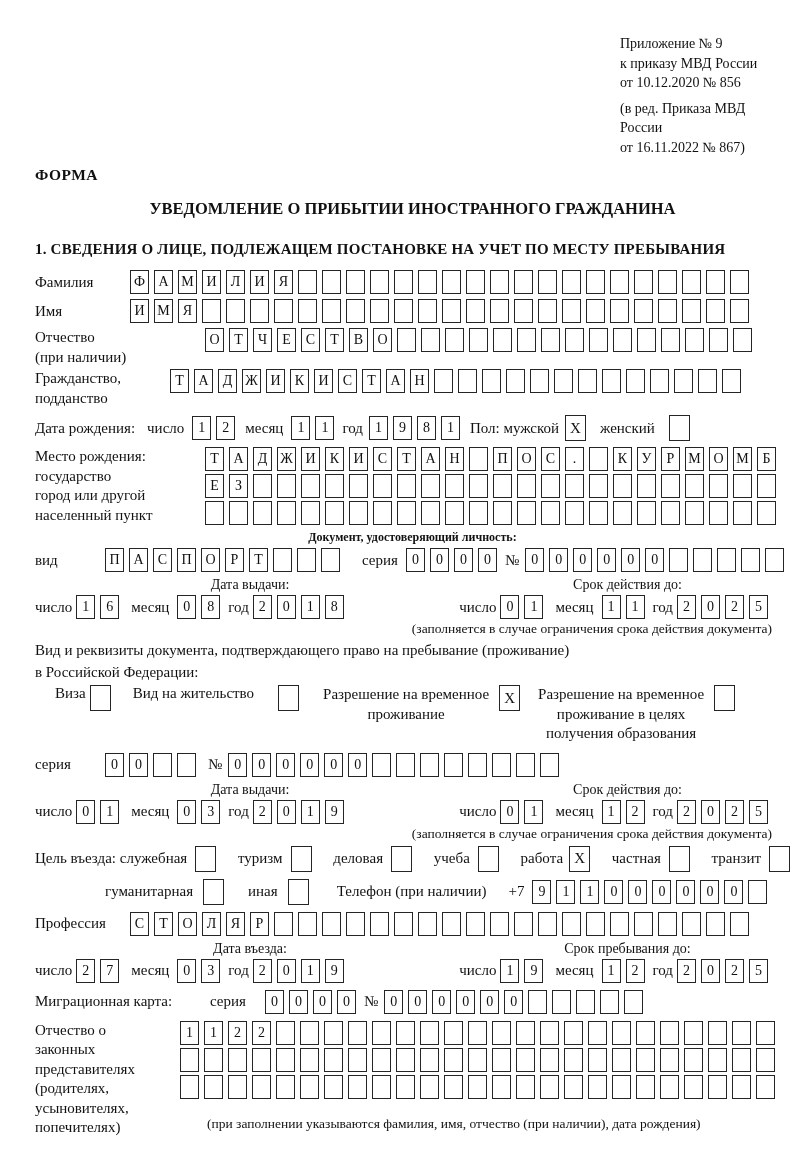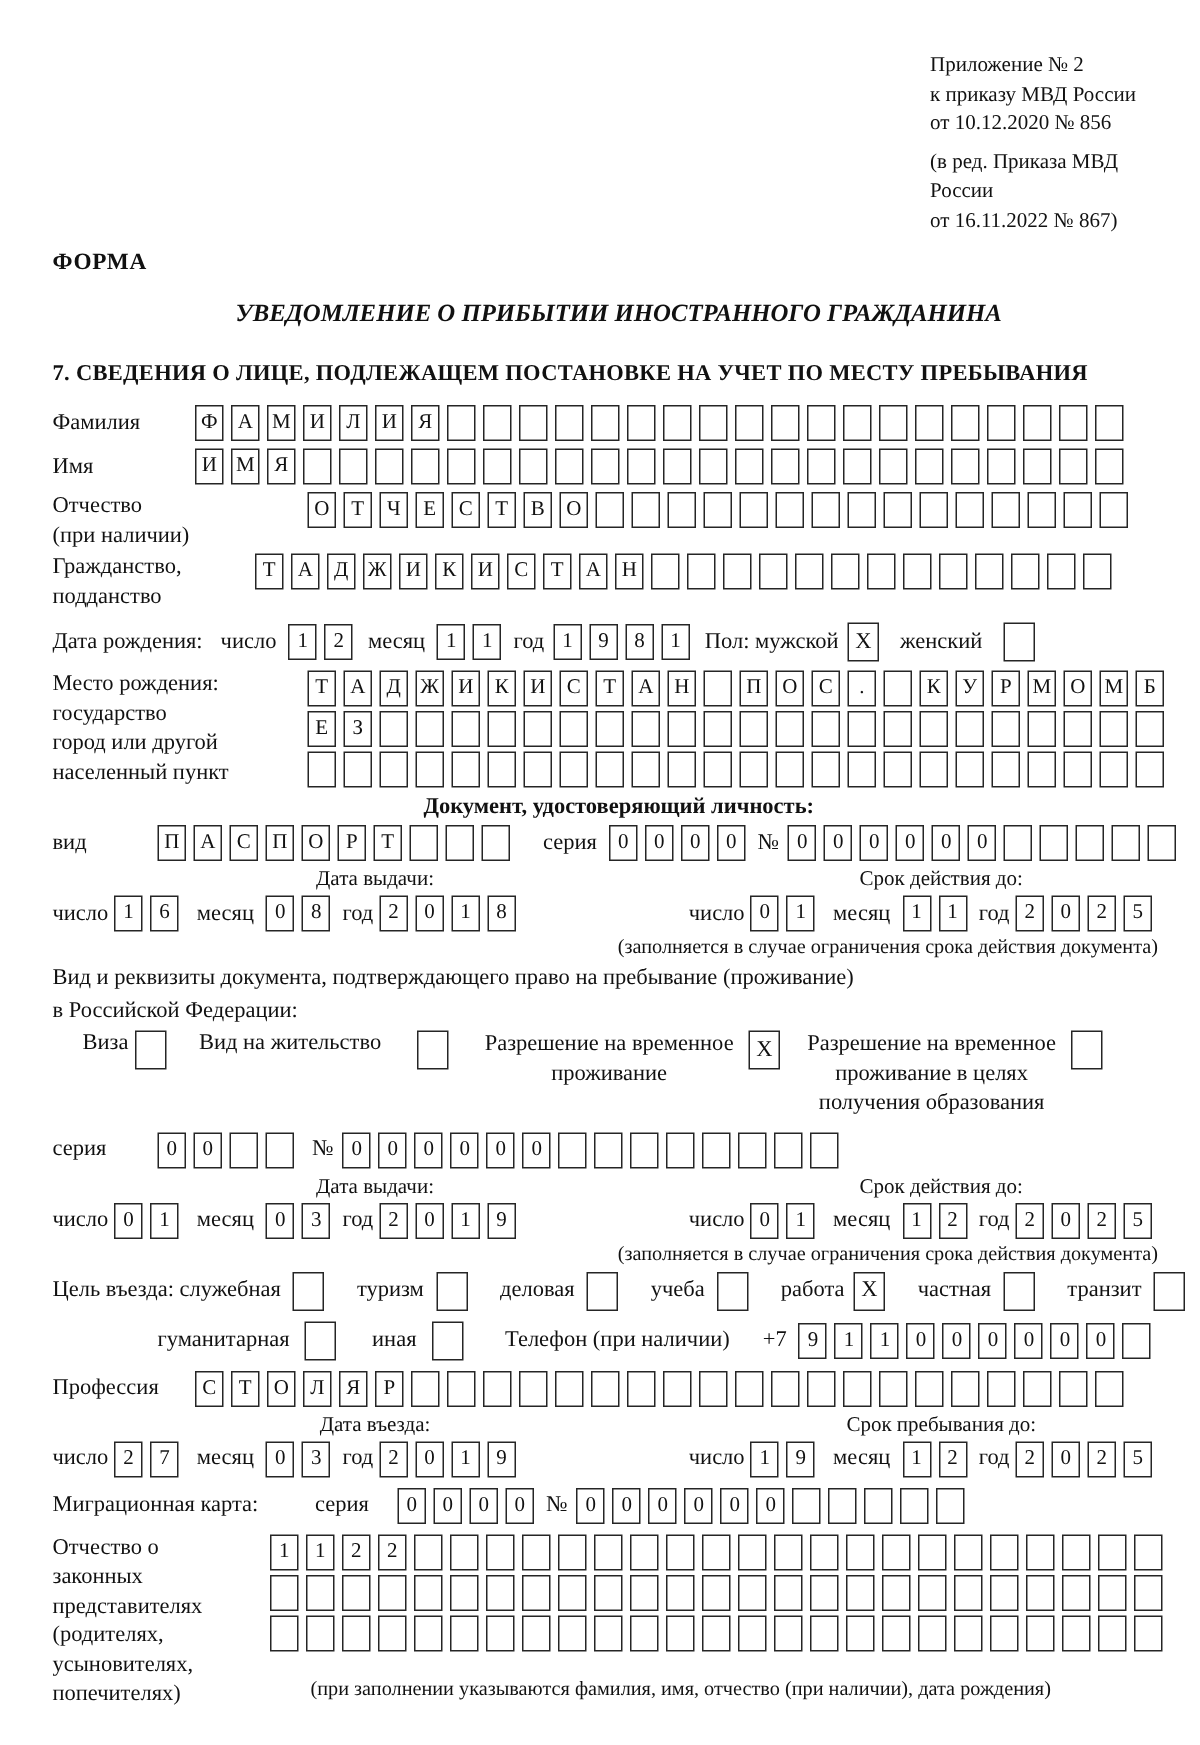--- a/index.html
+++ b/index.html
@@ -3,67 +3,67 @@
 <meta charset="utf-8">
 <style>
   html,body{margin:0;padding:0;background:#fff;}
   body{width:800px;height:1163px;overflow:hidden;color:#111;
        font-family:"Liberation Serif","DejaVu Serif",serif;}
   .page{box-sizing:border-box;width:800px;height:1163px;padding:34px 10px 10px 35px;}
   
   .appx{margin-left:585px;font-size:14px;line-height:19.5px;}
   .appx .note1{margin-top:6px;}
   .forma{font-weight:bold;font-size:15.5px;text-align:left;padding-right:32px;margin-top:9px;letter-spacing:.5px;}
-  .title{font-weight:bold;font-size:16.5px;text-align:center;margin-top:14px;line-height:22px;font-style:italic;}
+  .title{font-weight:bold;font-size:16.5px;text-align:center;margin-top:14px;line-height:22px;}
   .ul{display:inline-block;width:84px;border-bottom:2.2px solid #333;margin-left:14px;}
   .sec{font-weight:bold;font-size:15px;margin-top:21px;letter-spacing:.2px;}
   #form-body{margin-top:12px;}
   
   .frow{display:flex;align-items:center;margin-top:5px;}
   .frow.top{align-items:flex-start;}
   .frow.dates{padding-right:22px;}
   .lbl{font-size:15px;white-space:pre;flex-shrink:0;}
   .ml{display:flex;flex-direction:column;line-height:19.5px;font-size:15px;flex-shrink:0;}
   .ml.c{text-align:center;}
   .cg{display:inline-flex;gap:5px;flex-shrink:0;flex-wrap:nowrap;}
   .cell{box-sizing:border-box;width:19px;height:24px;border:1.6px solid #252525;background:#fff;
         display:inline-flex;align-items:center;justify-content:center;font-size:14px;flex-shrink:0;}
   .crs{display:flex;flex-direction:column;gap:3px;}
   .cb{box-sizing:border-box;width:21px;height:26px;border:1.6px solid #252525;background:#fff;
       display:inline-flex;align-items:center;justify-content:center;font-size:15px;flex-shrink:0;}
-  .bh{text-align:center;font-weight:bold;font-size:15px;margin-top:5px;}
+  .bh{text-align:center;font-weight:bold;font-size:12px;margin-top:5px;}
   .bp{font-size:15px;margin-top:5px;}
   .dh{display:flex;font-size:14px;margin-top:5px;}
   .dh span:first-child{width:430px;text-align:center;}
   .dh span:last-child{flex:1;text-align:center;}
   .bn{font-size:13.5px;margin-top:2px;}
   .bn.right{text-align:right;padding-right:18px;}
   .bn.mid{margin-left:172px;margin-top:-22px;}
   .sp{display:inline-block;}
 </style>
 </head>
 <body>
 
 <div class="page">
 
   <div class="appx">
-    <div>Приложение № 2</div>
+    <div>Приложение № 9</div>
     <div>к приказу МВД России</div>
     <div>от 10.12.2020 № 856</div>
     <div class="note1">(в ред. Приказа МВД России</div>
     <div>от 16.11.2022 № 867)</div>
   </div>
 
   <div class="forma">ФОРМА</div>
 
   <div class="title">
     <div>УВЕДОМЛЕНИЕ О ПРИБЫТИИ ИНОСТРАННОГО ГРАЖДАНИНА</div>
   </div>
 
-  <div class="sec">7. СВЕДЕНИЯ О ЛИЦЕ, ПОДЛЕЖАЩЕМ ПОСТАНОВКЕ НА УЧЕТ ПО МЕСТУ ПРЕБЫВАНИЯ</div>
+  <div class="sec">1. СВЕДЕНИЯ О ЛИЦЕ, ПОДЛЕЖАЩЕМ ПОСТАНОВКЕ НА УЧЕТ ПО МЕСТУ ПРЕБЫВАНИЯ</div>
 
   <div id="form-body">
       <div class="frow">
         <span class="lbl" style="width: 95px;">Фамилия</span>
         <span class="cg">
           <span class="cell">Ф</span>
           <span class="cell">А</span>
           <span class="cell">М</span>
           <span class="cell">И</span>
           <span class="cell">Л</span>

